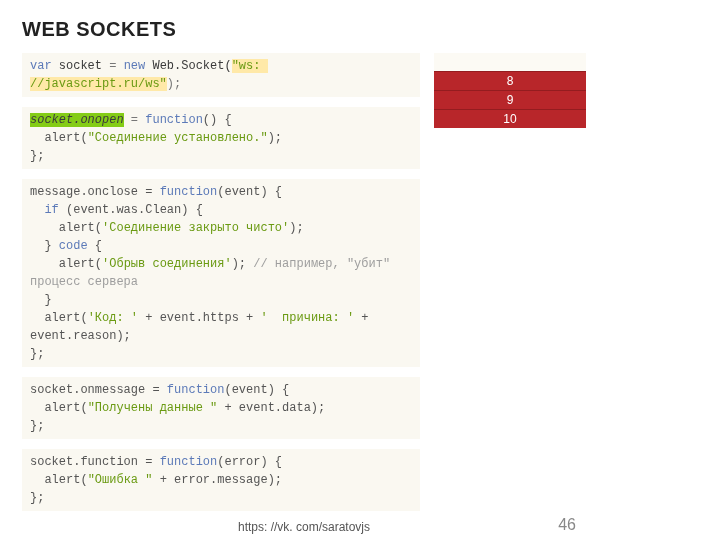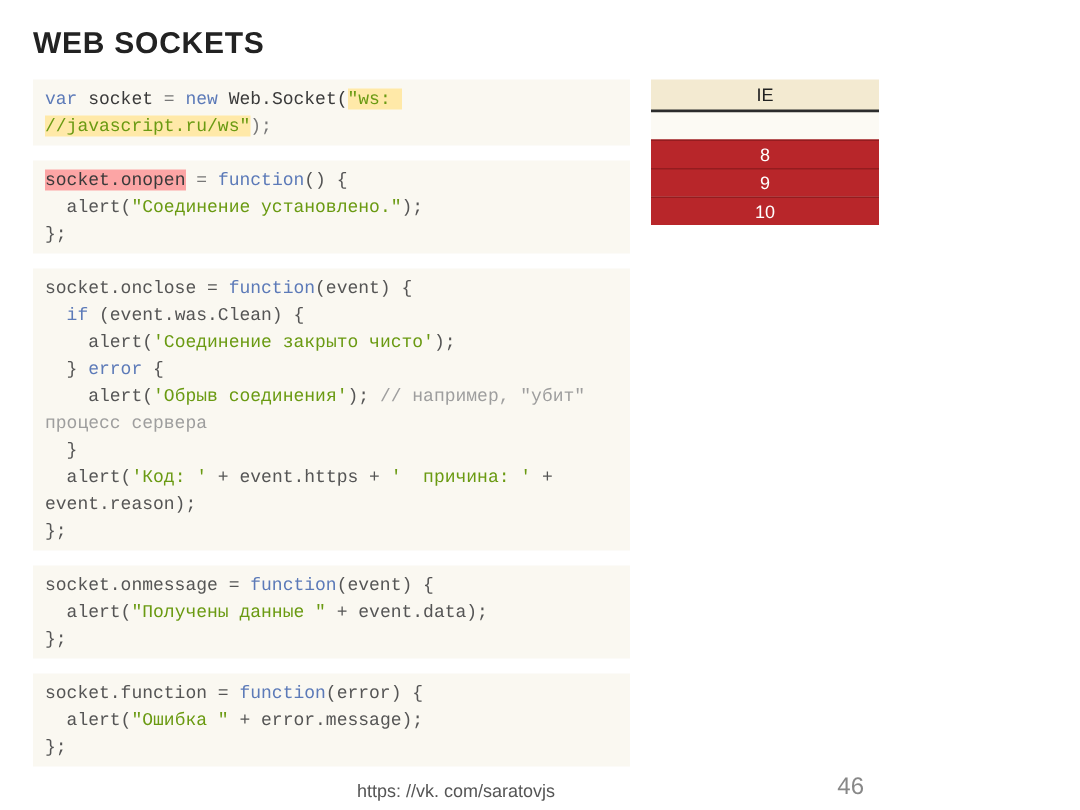--- a/index.html
+++ b/index.html
@@ -17,63 +17,62 @@
   .row-green { background: #7ea12e; color: #fff; text-align: center; font-size: 12px; padding: 2px 0; border: 2px solid #000; }
   pre.code { background: #faf8f1; font-family: Consolas, Menlo, "Courier New", monospace; font-size: 12px; line-height: 1.5; padding: 4px 8px; margin-bottom: 10px; white-space: pre-wrap; color: #555; overflow-x: hidden; }
   .k-var { color: #5c7ab8; }
   .k-new { color: #5c7ab8; }
   .k-func { color: #5c7ab8; }
   .k-if { color: #5c7ab8; }
   .ident { color: #3a3a3a; }
   .prop { color: #3a3a3a; }
   .str { color: #6a9a12; }
   .str-y { background: #ffe9a8; color: #6a9a12; }
-  .hl { background: #fca5a5; }
+  .hl { background: #84cc16; font-style: italic; }
   .op { color: #777; }
   .cmt { color: #9e9e9e; }
   .footer { position: absolute; bottom: 6px; left: 0; right: 0; display: flex; justify-content: center; font-size: 12px; color: #555; }
   .pageno { position: absolute; right: 32px; bottom: 6px; font-size: 16px; color: #888; }
 </style>
 </head>
 <body>
 
 <div class="slide">
   <div class="title">WEB SOCKETS</div>
 
   <div class="content">
     <div class="code-col">
 
       <pre class="code"><span class="k-var">var</span> <span class="ident">socket</span><span class="op"> = </span><span class="k-new">new</span><span class="ident"> Web.Socket(</span><span class="str-y">"ws: //javascript.ru/ws"</span><span class="op">);</span></pre>
 
       <pre class="code"><span class="hl ident">socket.</span><span class="hl prop">onopen</span><span class="op"> = </span><span class="k-func">function</span><span>() {</span>
 <span>  alert(</span><span class="str">"Соединение установлено."</span><span>);</span>
 <span>};</span></pre>
 
-      <pre class="code"><span>socket.onclose = </span><span class="k-func">function</span><span>(event) {</span>
+      <pre class="code"><span>message.onclose = </span><span class="k-func">function</span><span>(event) {</span>
 <span>  </span><span class="k-if">if</span><span> (event.was.Clean) {</span>
 <span>    alert(</span><span class="str">'Соединение закрыто чисто'</span><span>);</span>
-<span>  } </span><span class="k-if">error</span><span> {</span>
+<span>  } </span><span class="k-if">code</span><span> {</span>
 <span>    alert(</span><span class="str">'Обрыв соединения'</span><span>); </span><span class="cmt">// например, "убит" процесс сервера</span>
 <span>  }</span>
 <span>  alert(</span><span class="str">'Код: '</span><span> + event.https + </span><span class="str">'  причина: '</span><span> + event.reason);</span>
 <span>};</span></pre>
 
       <pre class="code"><span>socket.onmessage = </span><span class="k-func">function</span><span>(event) {</span>
 <span>  alert(</span><span class="str">"Получены данные "</span><span> + event.data);</span>
 <span>};</span></pre>
 
       <pre class="code"><span>socket.function = </span><span class="k-func">function</span><span>(error) {</span>
 <span>  alert(</span><span class="str">"Ошибка "</span><span> + error.message);</span>
 <span>};</span></pre>
 
     </div>
 
     <div class="side-col">
       <div class="support">
-        <div class="support-header">IE</div>
         <div class="blank-row"></div>
         <div class="row-red">8</div>
         <div class="row-red">9</div>
         <div class="row-red">10</div>
       </div>
     </div>
   </div>
 
   <div class="footer">https: //vk. com/saratovjs</div>
   <div class="pageno">46</div>

